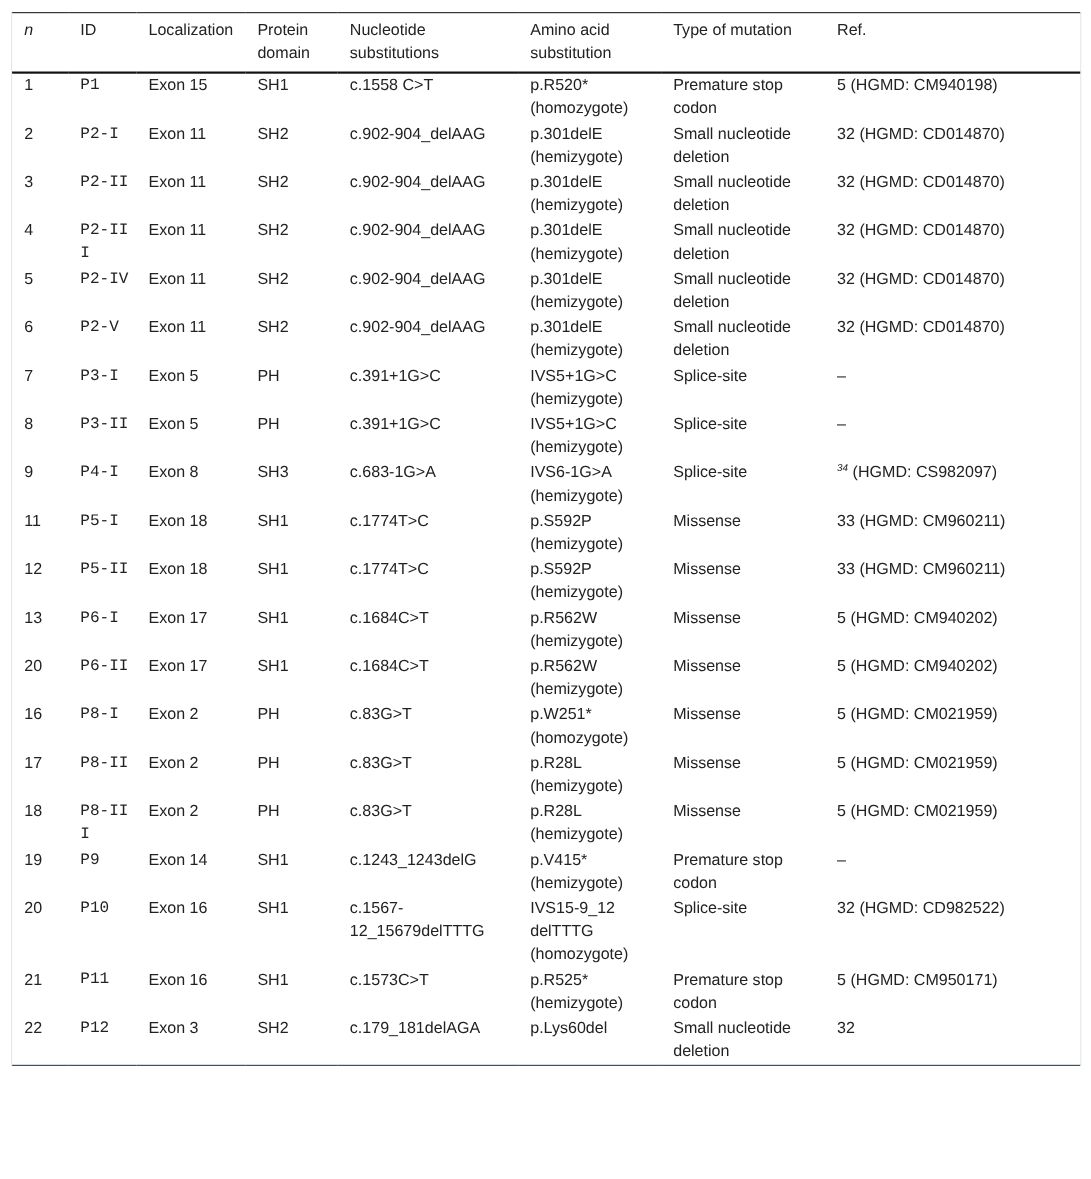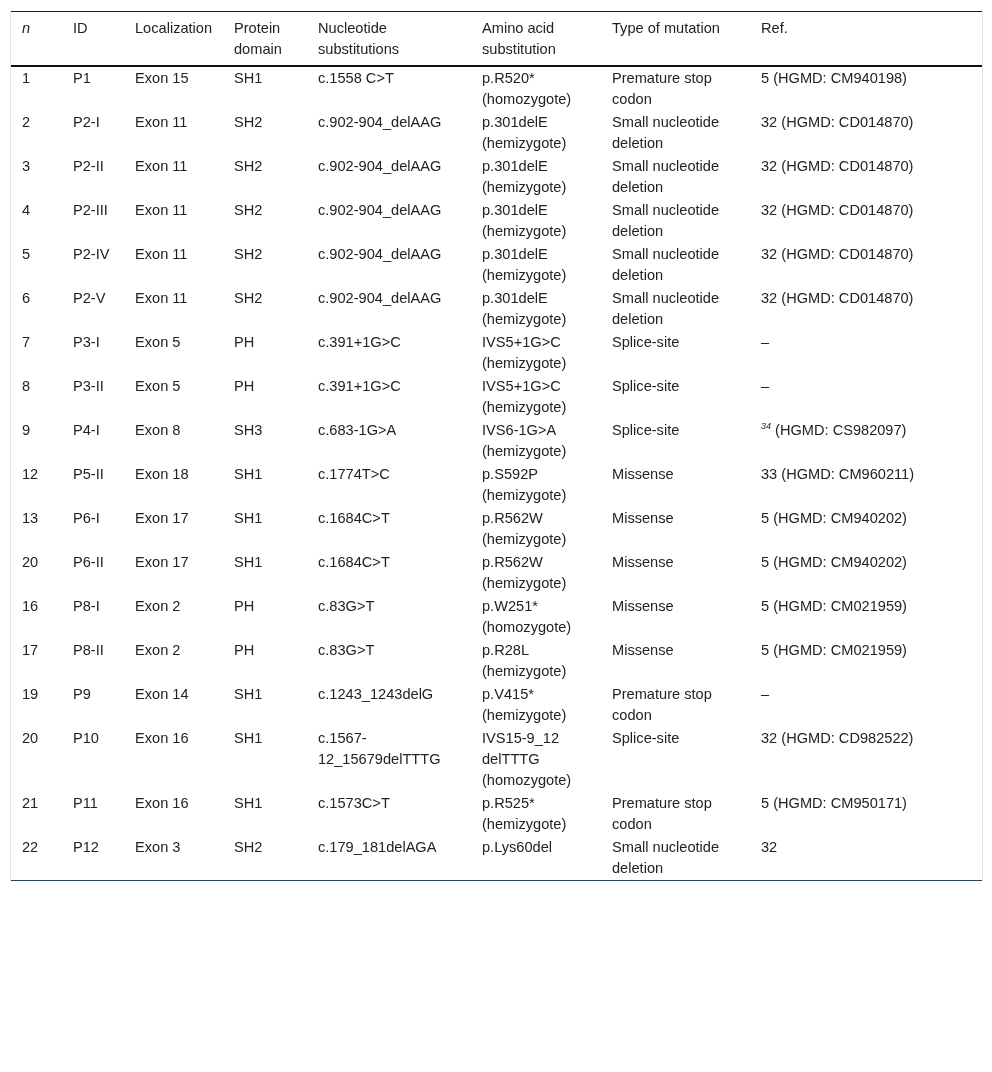--- a/index.html
+++ b/index.html
@@ -55,21 +55,21 @@
     }
     th.col-n { font-style: italic; }
     .c-n   { width: 51px; }
     .c-id  { width: 62px; }
     .c-loc { width: 99px; }
     .c-dom { width: 84px; }
     .c-nuc { width: 164px; }
     .c-aa  { width: 130px; }
     .c-typ { width: 149px; }
     .c-ref { width: auto; }
-    td.idcell { word-break: break-all; }
+    td.idcell { word-break: break-all; font-family: Liberation Mono, monospace; }
     sup { font-size: 9px; line-height: 0; vertical-align: super; font-style: italic; }
   </style>
 </head>
 <body>
 
 <div class="table-wrap">
   <table>
     <colgroup>
       <col class="c-n">
         <col class="c-id">
@@ -177,20 +177,30 @@
           <td>9</td>
           <td class="idcell">P4-I</td>
           <td>Exon 8</td>
           <td>SH3</td>
           <td>c.683-1G&gt;A</td>
           <td>IVS6-1G&gt;A (hemizygote)</td>
           <td>Splice-site</td>
           <td><sup>34</sup><span> (HGMD: CS982097)</span></td>
         </tr>
         <tr>
+          <td>11</td>
+          <td class="idcell">P5-I</td>
+          <td>Exon 18</td>
+          <td>SH1</td>
+          <td>c.1774T&gt;C</td>
+          <td>p.S592P (hemizygote)</td>
+          <td>Missense</td>
+          <td>33 (HGMD: CM960211)</td>
+        </tr>
+        <tr>
           <td>12</td>
           <td class="idcell">P5-II</td>
           <td>Exon 18</td>
           <td>SH1</td>
           <td>c.1774T&gt;C</td>
           <td>p.S592P (hemizygote)</td>
           <td>Missense</td>
           <td>33 (HGMD: CM960211)</td>
         </tr>
         <tr>
@@ -219,20 +229,30 @@
           <td>Exon 2</td>
           <td>PH</td>
           <td>c.83G&gt;T</td>
           <td>p.W251* (homozygote)</td>
           <td>Missense</td>
           <td>5 (HGMD: CM021959)</td>
         </tr>
         <tr>
           <td>17</td>
           <td class="idcell">P8-II</td>
+          <td>Exon 2</td>
+          <td>PH</td>
+          <td>c.83G&gt;T</td>
+          <td>p.R28L (hemizygote)</td>
+          <td>Missense</td>
+          <td>5 (HGMD: CM021959)</td>
+        </tr>
+        <tr>
+          <td>18</td>
+          <td class="idcell">P8-III</td>
           <td>Exon 2</td>
           <td>PH</td>
           <td>c.83G&gt;T</td>
           <td>p.R28L (hemizygote)</td>
           <td>Missense</td>
           <td>5 (HGMD: CM021959)</td>
         </tr>
         <tr>
           <td>19</td>
           <td class="idcell">P9</td>

